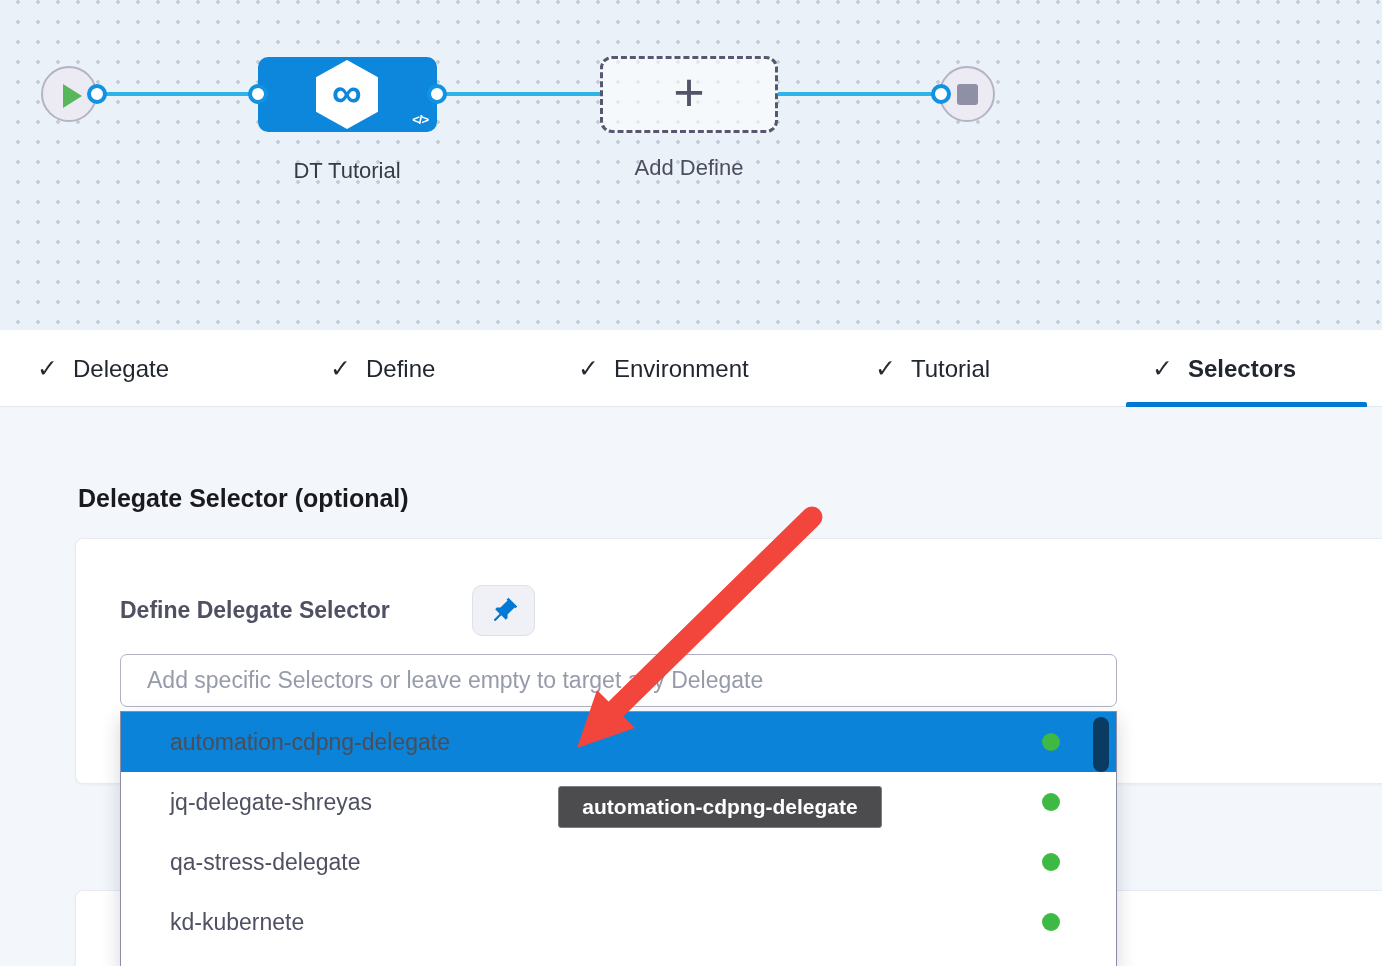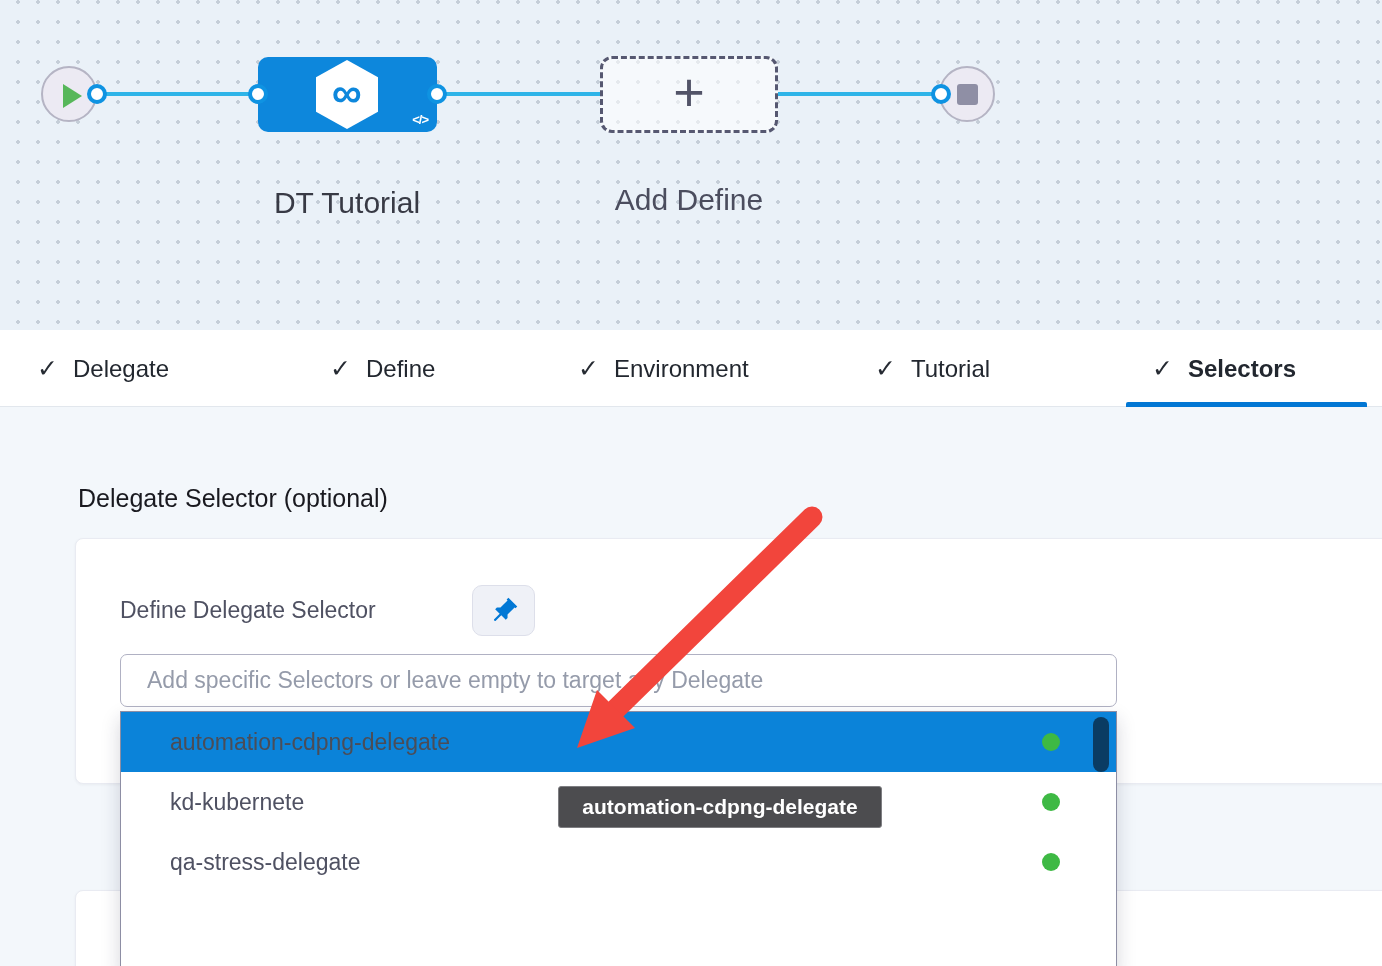--- a/index.html
+++ b/index.html
@@ -40,36 +40,36 @@
     display:flex;align-items:center;justify-content:center;
   }
   .infinity{font-size:42px;font-weight:700;color:#0d87dc;line-height:1;margin-top:-4px;}
   .code-glyph{position:absolute;right:9px;bottom:5px;color:#fff;font-size:13px;font-weight:700;letter-spacing:-1px;}
   .add-stage{
     position:absolute;left:600px;top:56px;width:178px;height:77px;box-sizing:border-box;
     border:3px dashed #565871;border-radius:12px;background:rgba(255,255,255,.55);
     display:flex;align-items:center;justify-content:center;
   }
   .plus-glyph{font-size:54px;font-weight:300;color:#525468;line-height:1;margin-top:-6px;}
-  .node-label{position:absolute;width:200px;text-align:center;font-size:30px;margin-top:28px;}
+  .node-label{position:absolute;width:200px;text-align:center;font-size:22px;}
   .lbl-stage{left:247px;top:158px;color:#383a45;}
   .lbl-add{left:589px;top:155px;color:#4b4d5e;}
   
   .tabbar{position:absolute;left:0;top:330px;width:1382px;height:77px;background:#fff;border-bottom:1px solid #e2e7ed;box-sizing:border-box;}
   .tab{position:absolute;top:0;height:77px;display:flex;align-items:center;gap:15px;font-size:24px;color:#22272f;font-weight:500;cursor:pointer;}
   .tab .chk{font-size:25px;font-weight:600;color:#262b33;}
   .tab.active{font-weight:700;}
   .tab-underline{position:absolute;left:1126px;bottom:-1px;width:241px;height:5px;background:#0277d4;border-radius:2px 2px 0 0;}
   
-  .section-heading{position:absolute;font-size:25px;font-weight:400;color:#19191f;}
+  .section-heading{position:absolute;font-size:25px;font-weight:700;color:#19191f;}
   .panel{
     position:absolute;left:75px;width:1345px;background:#fff;border:1px solid #e9ebf2;
     border-radius:8px;box-sizing:border-box;box-shadow:0 1px 3px rgba(40,41,61,.05);
   }
-  .define-label{position:absolute;left:120px;top:597px;font-size:23px;color:#4f5162;z-index:6;}
+  .define-label{position:absolute;left:120px;top:597px;font-size:23px;color:#4f5162;z-index:6;font-weight:bold;}
   .pin-btn{
     position:absolute;left:472px;top:585px;width:63px;height:51px;box-sizing:border-box;
     background:#eff1f7;border:1px solid #dddfea;border-radius:10px;z-index:6;
     display:flex;align-items:center;justify-content:center;cursor:pointer;
   }
   .selector-input{
     position:absolute;left:120px;top:654px;width:997px;height:53px;box-sizing:border-box;
     border:1.5px solid #b0b1c3;border-radius:7px;background:#fff;z-index:7;
     font-family:"Liberation Sans","DejaVu Sans",sans-serif;font-size:23px;color:#33343f;
     padding:0 0 0 26px;outline:none;
@@ -170,25 +170,29 @@
 <div class="section-heading" style="left:78px;top:843px;margin-top:48px;">Co</div>
 
 <div class="panel" style="top:890px;height:120px;"></div>
 
 <div class="dropdown">
   <div class="opt hl">
     <span>automation-cdpng-delegate</span>
     <span class="dot"></span>
   </div>
   <div class="opt">
-    <span>kd-kubernete</span>
+    <span>jq-delegate-shreyas</span>
     <span class="dot"></span>
   </div>
   <div class="opt">
     <span>qa-stress-delegate</span>
+    <span class="dot"></span>
+  </div>
+  <div class="opt">
+    <span>kd-kubernete</span>
     <span class="dot"></span>
   </div>
   <div class="scroll-thumb"></div>
 </div>
 
 <div class="tooltip">automation-cdpng-delegate</div>
 
 <svg class="arrow-overlay" viewBox="0 0 1382 966">
   <line x1="812" y1="517" x2="616" y2="709" stroke="#f2453c" stroke-width="21" stroke-linecap="round"></line>
   <polygon points="577,748 597,690 635,728" fill="#f2453c"></polygon>

